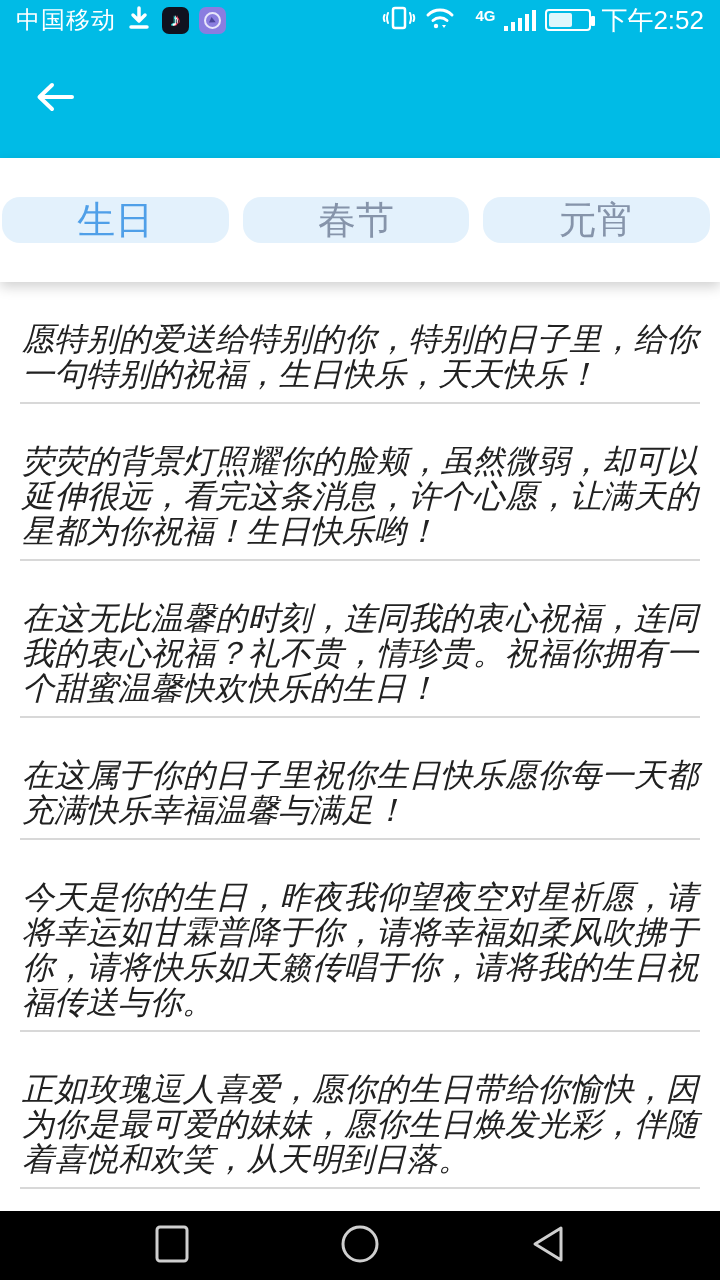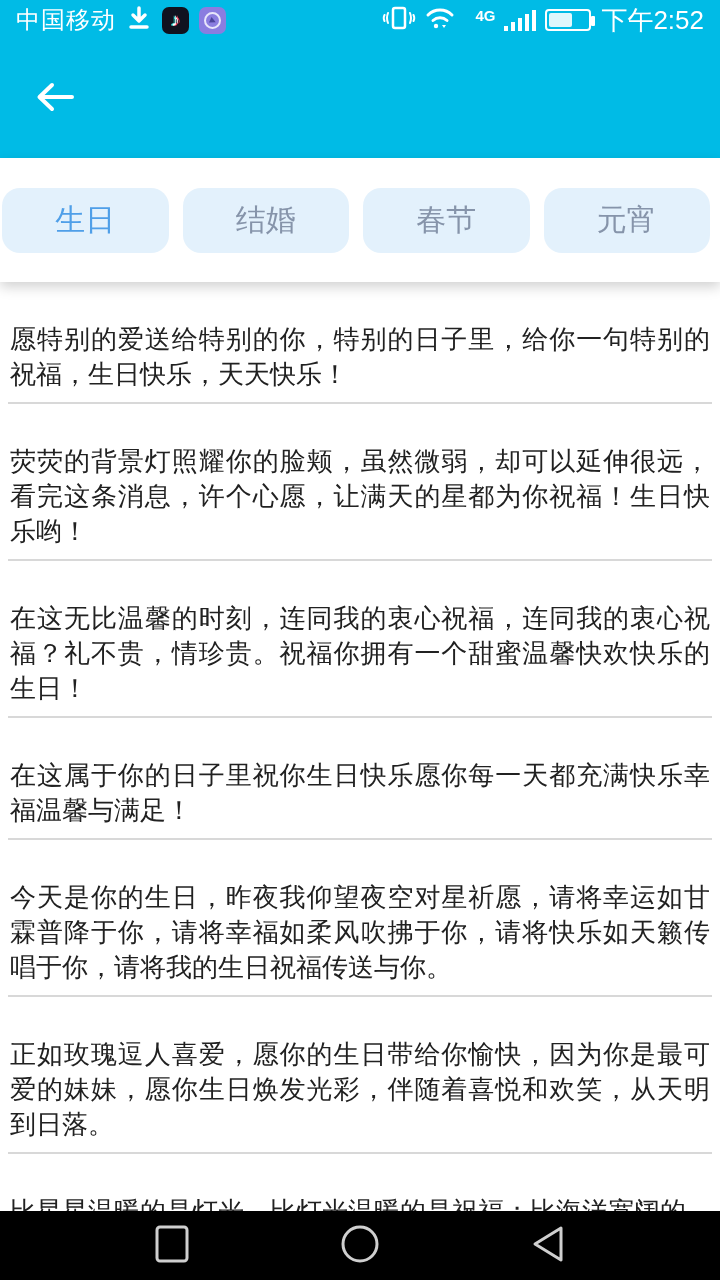--- a/index.html
+++ b/index.html
@@ -36,29 +36,29 @@
   .battery .nub{position:absolute;right:-6px;top:5px;width:4px;height:10px;background:#fff;border-radius:1px;}
 
   
   .header{height:118px;background:var(--header-bg);display:flex;align-items:center;flex:0 0 auto;}
   .back-btn{margin-left:26px;width:56px;height:56px;display:flex;align-items:center;justify-content:center;cursor:pointer;}
 
   
   .tabbar{height:124px;background:#fff;display:flex;align-items:center;gap:14px;
     padding:0 10px 0 2px;flex:0 0 auto;position:relative;z-index:2;
     box-shadow:0 5px 12px rgba(0,0,0,.18);}
-  .chip{flex:1 1 0;height:65px;background:var(--chip-bg);border-radius:18px;
+  .chip{flex:1 1 0;height:46px;background:var(--chip-bg);border-radius:18px;
     display:flex;align-items:center;justify-content:center;
-    font-size:30px;color:var(--chip-text);cursor:pointer;}
+    font-size:38px;color:var(--chip-text);cursor:pointer;}
   .chip.selected{color:var(--chip-text-selected);}
 
   
   .content{flex:1 1 auto;overflow:hidden;background:#fff;}
-  .item{margin:0 8px;padding:40px 2px 10px;border-bottom:2px solid var(--divider);
-    font-size:26px;line-height:35px;color:var(--text);text-align:justify;}
+  .item{margin:0 20px;padding:40px 2px 10px;border-bottom:2px solid var(--divider);
+    font-size:32px;line-height:35px;color:var(--text);text-align:justify;font-style:italic;}
 
   
   .navbar{height:69px;background:var(--navbar-bg);display:flex;align-items:center;
     justify-content:center;gap:128px;flex:0 0 auto;}
   .navbtn{width:60px;height:60px;display:flex;align-items:center;justify-content:center;cursor:pointer;}
 </style>
 </head>
 <body>
 
 <div class="phone">
@@ -117,21 +117,20 @@
       <span>
         <svg width="48" height="40" viewBox="0 0 48 40">
           <path d="M42 20 H10 M22 8 L9.5 20 L22 32" stroke="#fff" stroke-width="4" fill="none" stroke-linecap="round" stroke-linejoin="round"></path>
         </svg>
       </span>
     </div>
   </div>
 
   <div class="tabbar">
       <div class="chip selected">生日</div>
-      <div class="chip">结婚</div>
       <div class="chip">春节</div>
       <div class="chip">元宵</div>
     </div>
 
   <div class="content">
       <div class="item">愿特别的爱送给特别的你，特别的日子里，给你一句特别的祝福，生日快乐，天天快乐！</div>
       <div class="item">荧荧的背景灯照耀你的脸颊，虽然微弱，却可以延伸很远，看完这条消息，许个心愿，让满天的星都为你祝福！生日快乐哟！</div>
       <div class="item">在这无比温馨的时刻，连同我的衷心祝福，连同我的衷心祝福？礼不贵，情珍贵。祝福你拥有一个甜蜜温馨快欢快乐的生日！</div>
       <div class="item">在这属于你的日子里祝你生日快乐愿你每一天都充满快乐幸福温馨与满足！</div>
       <div class="item">今天是你的生日，昨夜我仰望夜空对星祈愿，请将幸运如甘霖普降于你，请将幸福如柔风吹拂于你，请将快乐如天籁传唱于你，请将我的生日祝福传送与你。</div>

